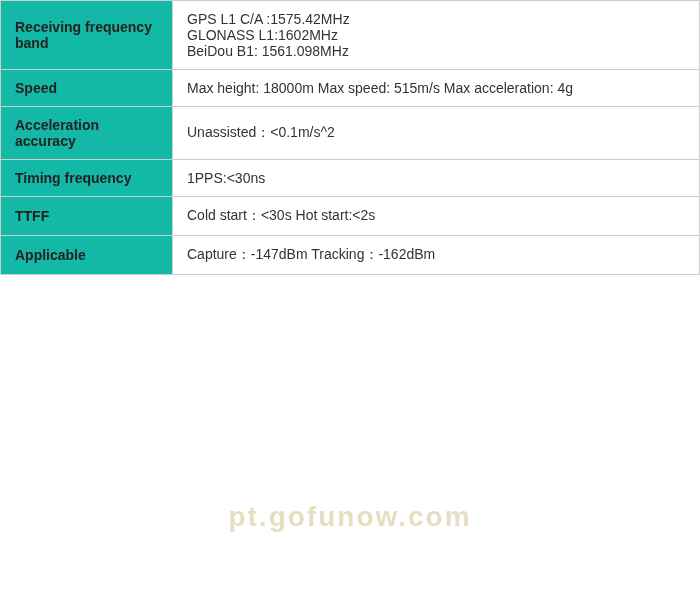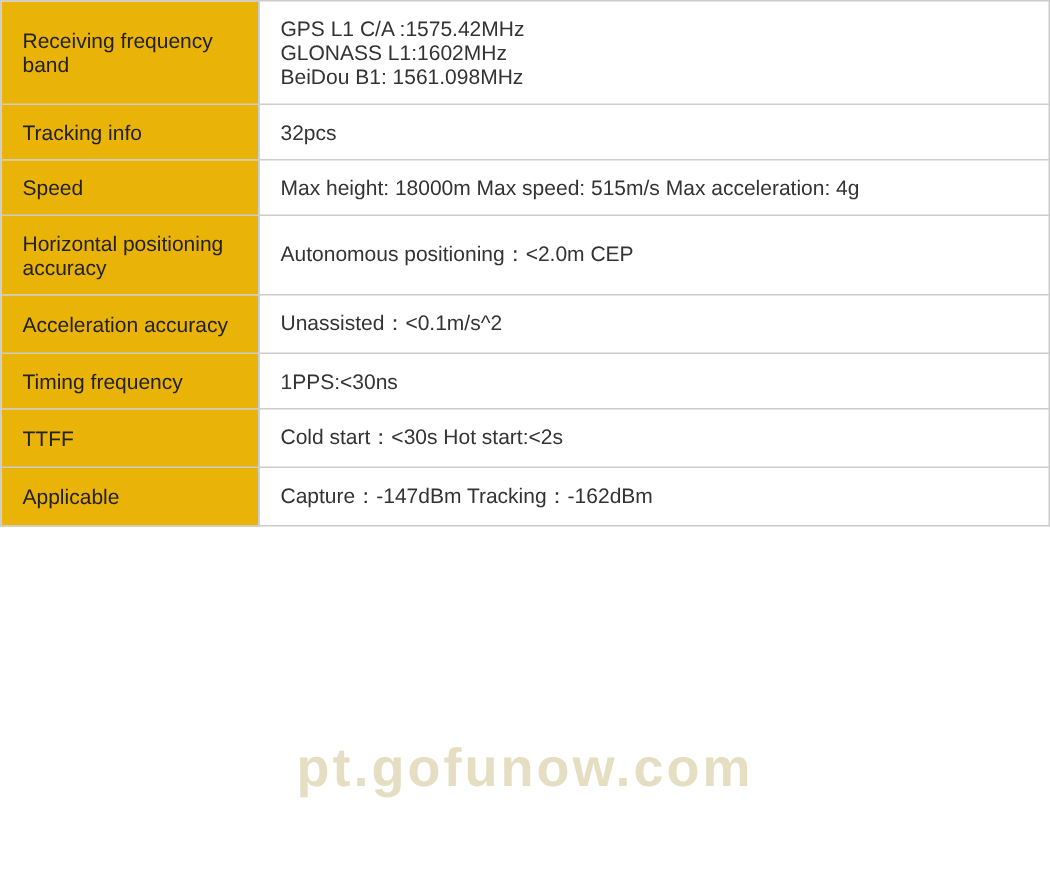--- a/index.html
+++ b/index.html
@@ -25,63 +25,55 @@
     }
 
     .table-container td {
       border: 1px solid #ccc;
       padding: 10px 14px;
       vertical-align: middle;
     }
 
     .table-container .label-cell {
       width: 172px;
-      font-weight: normal;
-      background: #eab308;
+      font-weight: bold;
+      background: #14b8a6;
       vertical-align: middle;
     }
 
     .table-container .value-cell {
       color: #333;
     }
 
     .watermark {
       position: absolute;
       bottom: 60px;
       left: 50%;
       transform: translateX(-50%);
-      font-size: 36px;
+      font-size: 28px;
       font-weight: bold;
       color: rgba(180, 160, 80, 0.35);
       white-space: nowrap;
       pointer-events: none;
       letter-spacing: 2px;
       z-index: 10;
     }
   </style>
 </head>
 <body>
 
 <table class="table-container">
   <tbody id="table-body">
   <tr>
         <td class="label-cell">Receiving frequency band</td>
         <td class="value-cell">GPS L1 C/A :1575.42MHz<br>GLONASS L1:1602MHz<br>BeiDou B1: 1561.098MHz</td>
       </tr>
       <tr>
-        <td class="label-cell">Tracking info</td>
-        <td class="value-cell">32pcs</td>
-      </tr>
-      <tr>
         <td class="label-cell">Speed</td>
         <td class="value-cell">Max height:  18000m  Max speed:  515m/s  Max acceleration:  4g</td>
-      </tr>
-      <tr>
-        <td class="label-cell">Horizontal positioning accuracy</td>
-        <td class="value-cell">Autonomous positioning：&lt;2.0m CEP</td>
       </tr>
       <tr>
         <td class="label-cell">Acceleration accuracy</td>
         <td class="value-cell">Unassisted：&lt;0.1m/s^2</td>
       </tr>
       <tr>
         <td class="label-cell">Timing frequency</td>
         <td class="value-cell">1PPS:&lt;30ns</td>
       </tr>
       <tr>

